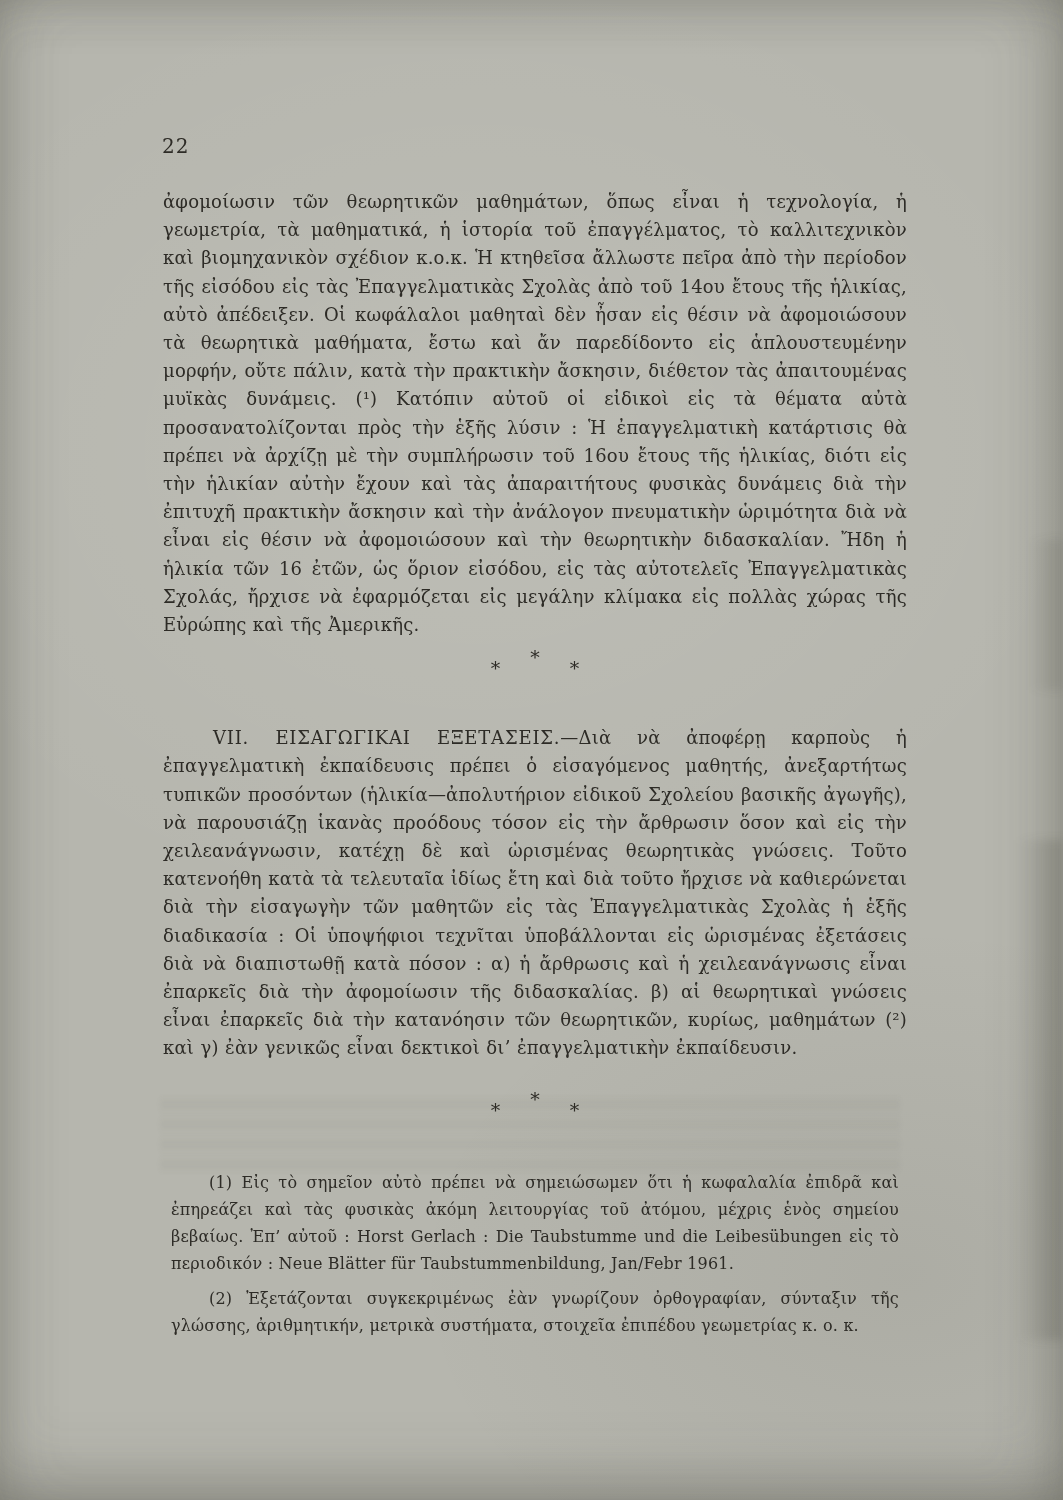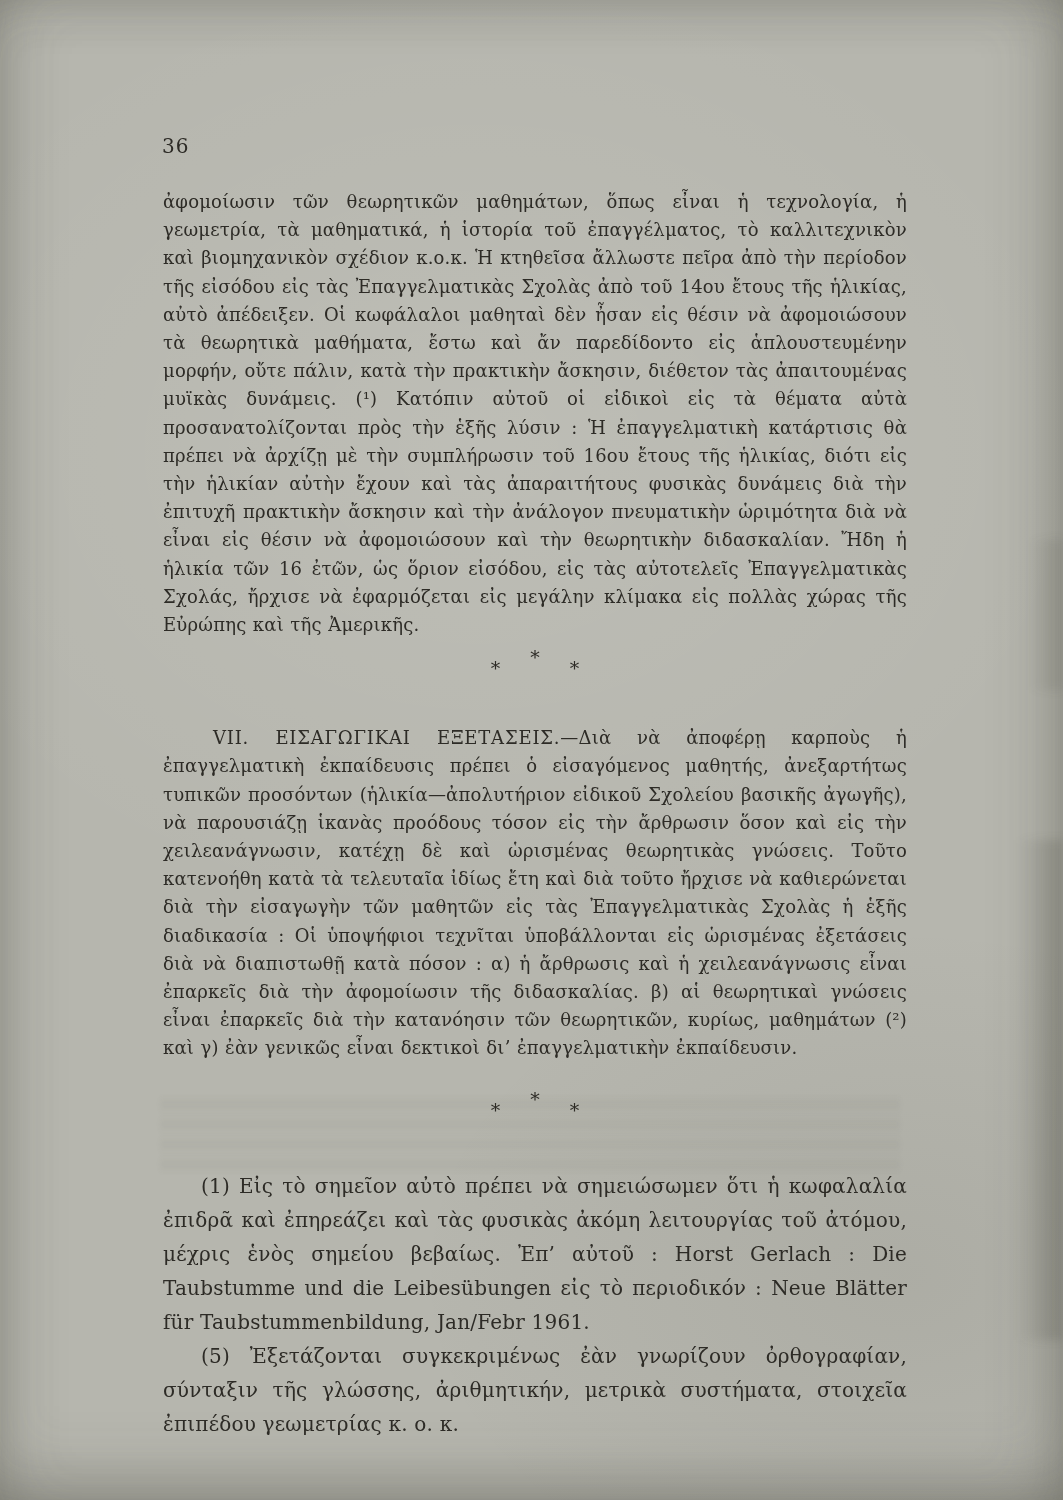--- a/index.html
+++ b/index.html
@@ -73,23 +73,23 @@
     top: -7px;
   }
   .dinkus.second {
     margin-top: 32px;
     margin-bottom: 0;
   }
   .footnotes {
     margin-top: 44px;
   }
   .footnote {
-    margin: 0;
-    font-size: 20px;
-    line-height: 34px;
+    margin: 8px;
+    font-size: 16px;
+    line-height: 27px;
     text-align: justify;
     text-indent: 38px;
     letter-spacing: 0.2px;
   }
   
   .smudge-right {
     position: absolute;
     right: 0;
     top: 840px;
     width: 46px;
@@ -122,39 +122,39 @@
     );
     filter: blur(2px);
     pointer-events: none;
   }
 </style>
 </head>
 <body>
 
 <div class="page">
 
-  <div class="page-number">36</div>
+  <div class="page-number">22</div>
 
   <div class="content">
 
     <p class="body-para">ἀφομοίωσιν τῶν θεωρητικῶν μαθημάτων, ὅπως εἶναι ἡ τεχνολογία, ἡ γεωμετρία, τὰ μαθηματικά, ἡ ἱστορία τοῦ ἐπαγγέλματος, τὸ καλλιτεχνικὸν καὶ βιομηχανικὸν σχέδιον κ.ο.κ. Ἡ κτηθεῖσα ἄλλωστε πεῖρα ἀπὸ τὴν περίοδον τῆς εἰσόδου εἰς τὰς Ἐπαγγελματικὰς Σχολὰς ἀπὸ τοῦ 14ου ἔτους τῆς ἡλικίας, αὐτὸ ἀπέδειξεν. Οἱ κωφάλαλοι μαθηταὶ δὲν ἦσαν εἰς θέσιν νὰ ἀφομοιώσουν τὰ θεωρητικὰ μαθήματα, ἔστω καὶ ἄν παρεδίδοντο εἰς ἁπλουστευμένην μορφήν, οὔτε πάλιν, κατὰ τὴν πρακτικὴν ἄσκησιν, διέθετον τὰς ἀπαιτουμένας μυϊκὰς δυνάμεις. (¹) Κατόπιν αὐτοῦ οἱ εἰδικοὶ εἰς τὰ θέματα αὐτὰ προσανατολίζονται πρὸς τὴν ἑξῆς λύσιν : Ἡ ἐπαγγελματικὴ κατάρτισις θὰ πρέπει νὰ ἀρχίζῃ μὲ τὴν συμπλήρωσιν τοῦ 16ου ἔτους τῆς ἡλικίας, διότι εἰς τὴν ἡλικίαν αὐτὴν ἔχουν καὶ τὰς ἀπαραιτήτους φυσικὰς δυνάμεις διὰ τὴν ἐπιτυχῆ πρακτικὴν ἄσκησιν καὶ τὴν ἀνάλογον πνευματικὴν ὡριμότητα διὰ νὰ εἶναι εἰς θέσιν νὰ ἀφομοιώσουν καὶ τὴν θεωρητικὴν διδασκαλίαν. Ἤδη ἡ ἡλικία τῶν 16 ἐτῶν, ὡς ὅριον εἰσόδου, εἰς τὰς αὐτοτελεῖς Ἐπαγγελματικὰς Σχολάς, ἤρχισε νὰ ἐφαρμόζεται εἰς μεγάλην κλίμακα εἰς πολλὰς χώρας τῆς Εὐρώπης καὶ τῆς Ἀμερικῆς.</p>
 
     <div class="dinkus">
       <span class="star">*</span><span class="star raised">*</span><span class="star">*</span>
     </div>
 
     <p class="body-para section-para"><span class="section-heading">VII. ΕΙΣΑΓΩΓΙΚΑΙ ΕΞΕΤΑΣΕΙΣ.</span><span>—Διὰ νὰ ἀποφέρῃ καρποὺς ἡ ἐπαγγελματικὴ ἐκπαίδευσις πρέπει ὁ εἰσαγόμενος μαθητής, ἀνεξαρτήτως τυπικῶν προσόντων (ἡλικία—ἀπολυτήριον εἰδικοῦ Σχολείου βασικῆς ἀγωγῆς), νὰ παρουσιάζῃ ἱκανὰς προόδους τόσον εἰς τὴν ἄρθρωσιν ὅσον καὶ εἰς τὴν χειλεανάγνωσιν, κατέχῃ δὲ καὶ ὡρισμένας θεωρητικὰς γνώσεις. Τοῦτο κατενοήθη κατὰ τὰ τελευταῖα ἰδίως ἔτη καὶ διὰ τοῦτο ἤρχισε νὰ καθιερώνεται διὰ τὴν εἰσαγωγὴν τῶν μαθητῶν εἰς τὰς Ἐπαγγελματικὰς Σχολὰς ἡ ἑξῆς διαδικασία : Οἱ ὑποψήφιοι τεχνῖται ὑποβάλλονται εἰς ὡρισμένας ἐξετάσεις διὰ νὰ διαπιστωθῇ κατὰ πόσον : α) ἡ ἄρθρωσις καὶ ἡ χειλεανάγνωσις εἶναι ἐπαρκεῖς διὰ τὴν ἀφομοίωσιν τῆς διδασκαλίας. β) αἱ θεωρητικαὶ γνώσεις εἶναι ἐπαρκεῖς διὰ τὴν κατανόησιν τῶν θεωρητικῶν, κυρίως, μαθημάτων (²) καὶ γ) ἐὰν γενικῶς εἶναι δεκτικοὶ δι’ ἐπαγγελματικὴν ἐκπαίδευσιν.</span></p>
 
     <div class="dinkus second">
       <span class="star">*</span><span class="star raised">*</span><span class="star">*</span>
     </div>
 
     <div class="footnotes">
       <p class="footnote">(1) Εἰς τὸ σημεῖον αὐτὸ πρέπει νὰ σημειώσωμεν ὅτι ἡ κωφαλαλία ἐπιδρᾶ καὶ ἐπηρεάζει καὶ τὰς φυσικὰς ἀκόμη λειτουργίας τοῦ ἀτόμου, μέχρις ἑνὸς σημείου βεβαίως. Ἐπ’ αὐτοῦ : Horst Gerlach : Die Taubstumme und die Leibesübungen εἰς τὸ περιοδικόν : Neue Blätter für Taubstummenbildung, Jan/Febr 1961.</p>
-      <p class="footnote">(5) Ἐξετάζονται συγκεκριμένως ἐὰν γνωρίζουν ὀρθογραφίαν, σύνταξιν τῆς γλώσσης, ἀριθμητικήν, μετρικὰ συστήματα, στοιχεῖα ἐπιπέδου γεωμετρίας κ. ο. κ.</p>
+      <p class="footnote">(2) Ἐξετάζονται συγκεκριμένως ἐὰν γνωρίζουν ὀρθογραφίαν, σύνταξιν τῆς γλώσσης, ἀριθμητικήν, μετρικὰ συστήματα, στοιχεῖα ἐπιπέδου γεωμετρίας κ. ο. κ.</p>
     </div>
 
   </div>
 
   <div class="smudge-right"></div>
   <div class="smudge-right-upper"></div>
   <div class="ghost-lines"></div>
 
 </div>
 

